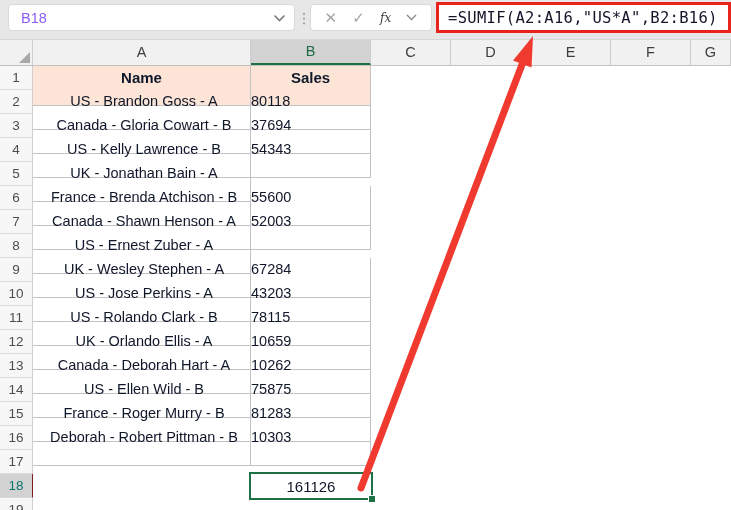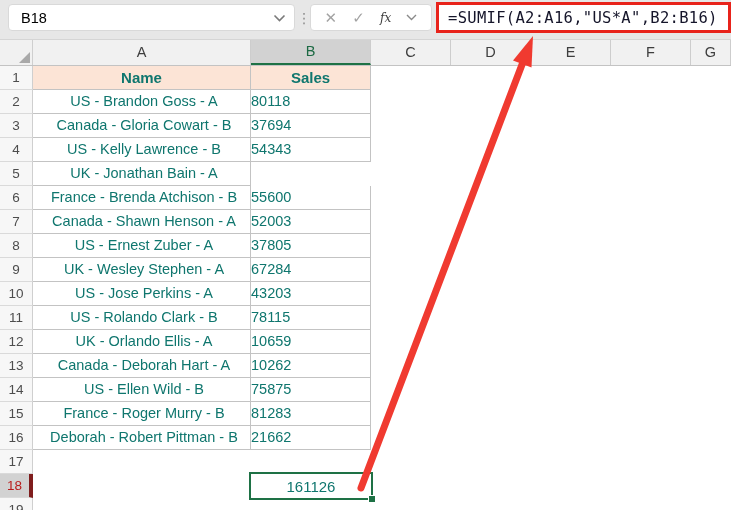--- a/index.html
+++ b/index.html
@@ -11,21 +11,21 @@
 
   
   .topbar {
     position:absolute; left:0; top:0; width:731px; height:40px;
     background:#e7e7e7; border-bottom:1px solid #d5d5d5;
   }
   .namebox {
     position:absolute; left:8px; top:4px; width:287px; height:27px;
     background:#fff; border:1px solid #d9d9d9; border-radius:4px;
     display:flex; align-items:center; padding:0 8px 0 12px;
-    font-size:14.5px; color:#000000; cursor:default;
+    font-size:14.5px; color:#8b5cf6; cursor:default;
   }
   .namebox .nbval { flex:1; }
   .handle-dots {
     position:absolute; left:297px; top:9px; width:10px; height:20px;
     color:#8a8a8a; font-size:14px; line-height:18px; text-align:center;
   }
   .fbuttons {
     position:absolute; left:310px; top:4px; width:122px; height:27px;
     background:#fff; border:1px solid #d9d9d9; border-radius:4px;
     display:flex; align-items:center; justify-content:space-around; padding:0 6px;
@@ -66,38 +66,38 @@
     background:#d2d2d2; color:#1d6a44;
     border-bottom:2px solid #1e7145; line-height:23px;
   }
   .rowhdrs { position:absolute; left:0; top:26px; width:33px; }
   .rowhdr {
     width:33px; height:24px; line-height:23px; text-align:center;
     font-size:13.5px; color:#4d4d4d; background:#f7f7f7;
     border-right:1px solid #cfcfcf; border-bottom:1px solid #dadada;
   }
   .rowhdr.sel {
-    background:#d2d2d2; color:#b91c1c; border-right:4px solid #7f1d1d;
+    background:#d2d2d2; color:#0f766e; border-right:1px solid #7f1d1d;
   }
   .table { position:absolute; left:33px; top:26px; width:338px; }
   .trow { display:flex; height:24px; }
   .ca, .cb {
-    height:24px; border-right:1px solid #c3c3c3; border-bottom:1px solid #c3c3c3;
-    font-size:14.5px; color:#0f766e; line-height:23px; white-space:nowrap; overflow:hidden;
+    height:40px; border-right:1px solid #c3c3c3; border-bottom:1px solid #c3c3c3;
+    font-size:14.5px; color:#0f172a; line-height:23px; white-space:nowrap; overflow:hidden;
   }
   .ca { width:218px; padding-left:5px;text-align:center; }
   .cb { width:120px; text-align:left; }
   .hdr { background:#fce4d6; font-weight:bold; text-align:center; padding-left:0; font-size:15px; }
 
   
   .selbox {
     position:absolute; left:249px; top:432px; width:124px; height:28px;
     border:2px solid #1e7145; background:#fff; z-index:5;
     display:flex; align-items:center; justify-content:center;
-    font-size:15px; color:#0f766e;
+    font-size:15px; color:#0f172a;
   }
   .fillhandle {
     position:absolute; right:-5px; bottom:-5px; width:8px; height:8px;
     background:#1e7145; border:1px solid #fff;
   }
 
   
   .arrow { position:absolute; left:0; top:0; z-index:60; pointer-events:none; }
 </style>
 </head>
@@ -184,21 +184,20 @@
         <div class="trow">
           <div class="ca">France - Brenda Atchison - B</div>
           <div class="cb">55600</div>
         </div>
         <div class="trow">
           <div class="ca">Canada - Shawn Henson - A</div>
           <div class="cb">52003</div>
         </div>
         <div class="trow">
           <div class="ca">US - Ernest Zuber - A</div>
-          <div class="cb">37805</div>
         </div>
         <div class="trow">
           <div class="ca">UK - Wesley Stephen - A</div>
           <div class="cb">67284</div>
         </div>
         <div class="trow">
           <div class="ca">US - Jose Perkins - A</div>
           <div class="cb">43203</div>
         </div>
         <div class="trow">
@@ -216,21 +215,21 @@
         <div class="trow">
           <div class="ca">US - Ellen Wild - B</div>
           <div class="cb">75875</div>
         </div>
         <div class="trow">
           <div class="ca">France - Roger Murry - B</div>
           <div class="cb">81283</div>
         </div>
         <div class="trow">
           <div class="ca">Deborah - Robert Pittman - B</div>
-          <div class="cb">21662</div>
+          <div class="cb">10303</div>
         </div>
       </div>
       <div class="selbox">
       <span>161126</span>
       <span class="fillhandle"></span>
     </div>
     </div>
 
   <svg class="arrow" width="731" height="510" viewBox="0 0 731 510">
     <line x1="361" y1="488" x2="523" y2="62" stroke="#f03a30" stroke-width="7" stroke-linecap="round"></line>

